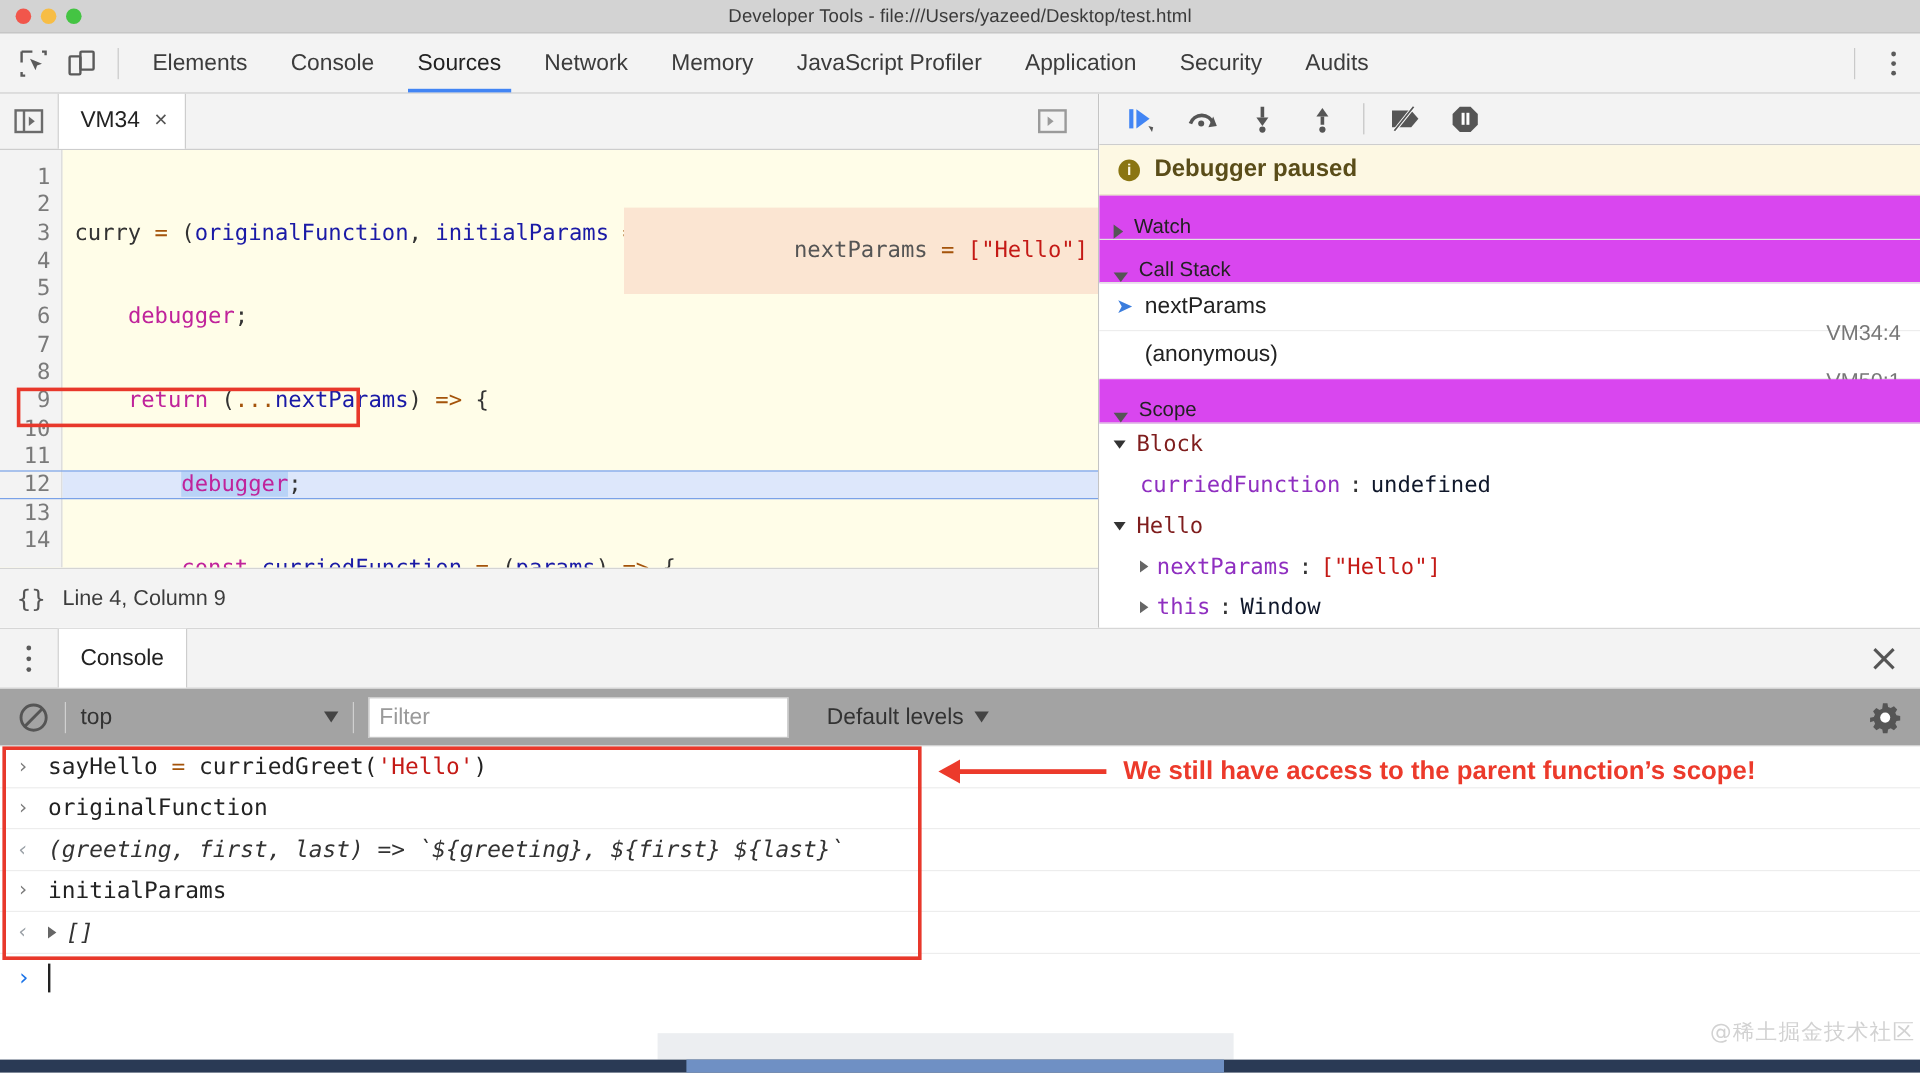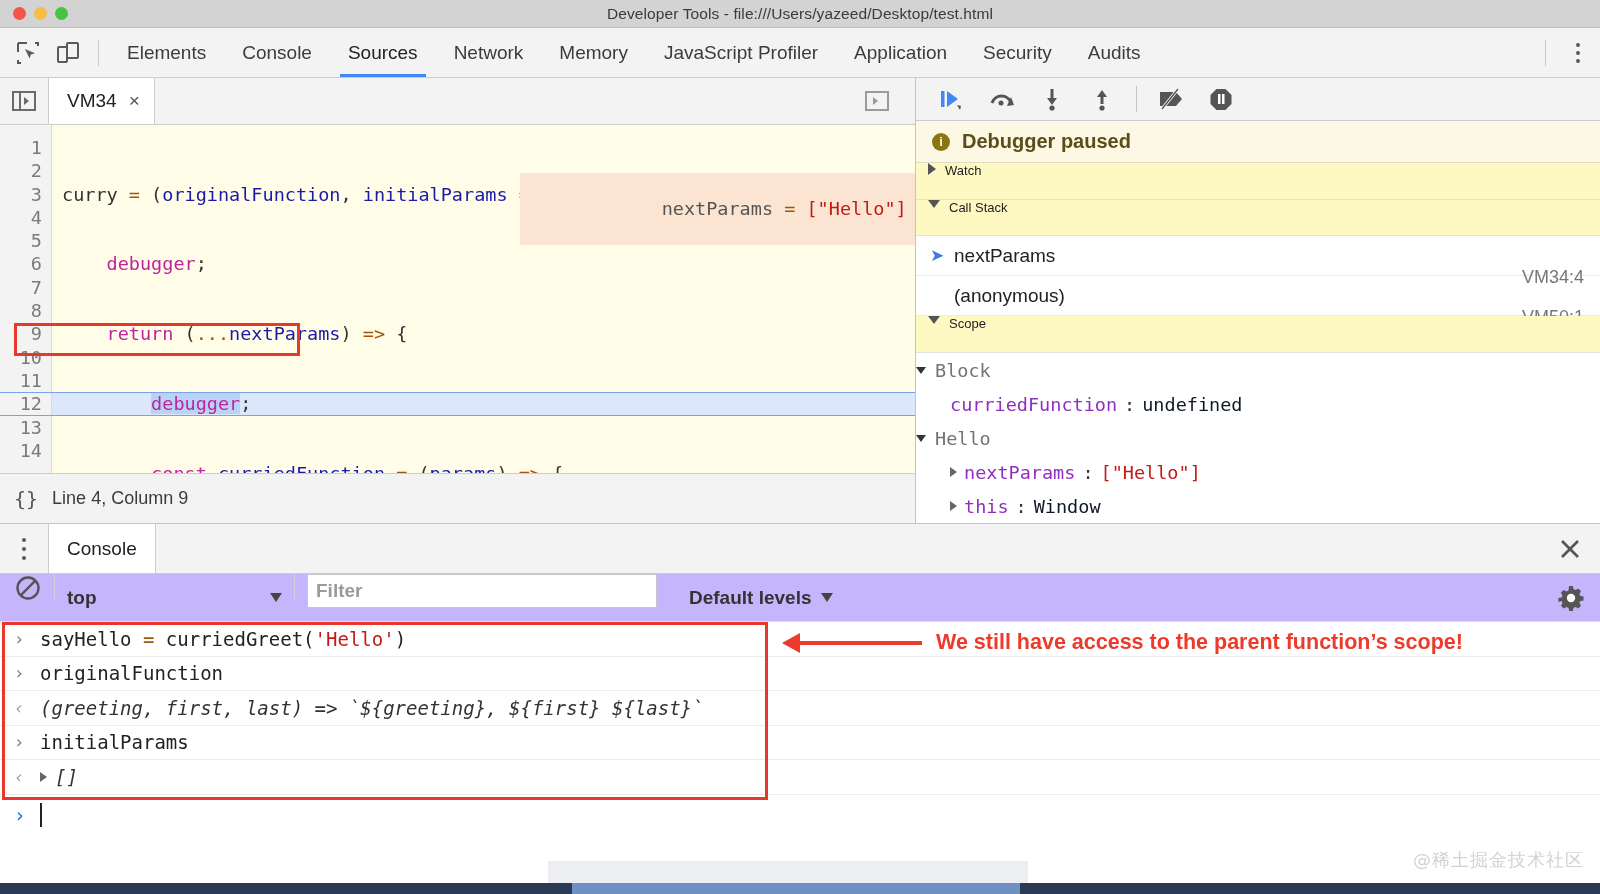--- a/index.html
+++ b/index.html
@@ -157,39 +157,39 @@
     height: 46px; background: #fdf8e3; border-bottom: 1px solid #e3dcc0;
     display: flex; align-items: center; gap: 12px; padding-left: 16px;
     font-size: 20px; font-weight: bold; color: #5a4d19;
   }
   .info-ico {
     width: 18px; height: 18px; border-radius: 50%; background: #8a7512;
     color: #fdf8e3; font-size: 13px; font-weight: bold;
     display: flex; align-items: center; justify-content: center;
   }
   .sec-header {
-    height: 40px; display: flex; align-items: flex-start; gap: 9px; padding-left: 12px;
-    font-size: 13px; color: #222; border-bottom: 1px solid #e2e2e2;
-    background: #fef9c3;
+    height: 40px; display: flex; align-items: flex-end; gap: 9px; padding-left: 12px;
+    font-size: 17px; color: #222; border-bottom: 1px solid #e2e2e2;
+    background: #d946ef;
   }
   .tri { width: 0; height: 0; }
   .tri.right { border-left: 8px solid #555; border-top: 6px solid transparent; border-bottom: 6px solid transparent; }
   .tri.down  { border-top: 8px solid #555; border-left: 6px solid transparent; border-right: 6px solid transparent; }
   .tri.sm.right { border-left: 7px solid #666; border-top: 5px solid transparent; border-bottom: 5px solid transparent; }
   .tri.sm.down  { border-top: 7px solid #333; border-left: 5px solid transparent; border-right: 5px solid transparent; }
 
   .cs-row {
     height: 40px; display: flex; align-items: center; padding: 0 16px 0 14px;
     font-size: 19px; color: #222; border-bottom: 1px solid #ededed;
   }
   .cs-arrow { width: 24px; color: #3b7ddd; font-size: 17px; }
   .cs-loc { margin-left: auto; color: #777; font-size: 18px; margin-top: 44px; }
 
   .scope-body { font-family: "DejaVu Sans Mono", monospace; font-size: 18.5px; }
-  .sc-group { height: 34px; display: flex; align-items: center; gap: 9px; padding-left: 0; color: #737373; }
+  .sc-group { height: 34px; display: flex; align-items: center; gap: 9px; padding-left: 0; color: #7f1d1d; margin-left: 12px; }
   .sc-item  { height: 34px; display: flex; align-items: center; gap: 7px; padding-left: 34px; }
   .sc-item.with-tri { padding-left: 34px; }
   .sc-name { color: #8f2fc0; }
   .sc-undef { color: #0f172a; }
   .sc-str { color: #c41a16; }
   .sc-punc { color: #333; }
 
   
   .drawer-tabs {
     height: 50px; background: #f3f3f3; border-bottom: 1px solid #cdcdcd;
@@ -200,22 +200,22 @@
     align-items: center; justify-content: center; gap: 5px;
   }
   .drawer-kebab i { width: 4px; height: 4px; border-radius: 50%; background: #5a5a5a; }
   .drawer-tab {
     background: #fff; border-left: 1px solid #cdcdcd; border-right: 1px solid #cdcdcd;
     padding: 0 18px; display: flex; align-items: center; font-size: 19px; color: #222;
   }
   .drawer-close { margin-left: auto; width: 60px; display: flex; align-items: center; justify-content: center; }
 
   .console-toolbar {
-    height: 48px; border-bottom: 1px solid #dcdcdc; background: #c4b5fd;
-    display: flex; gap: 0; padding: 0 14px; font-weight: bold;
+    height: 48px; border-bottom: 1px solid #dcdcdc; background: #a3a3a3;
+    display: flex; align-items: center; gap: 0; padding: 0 14px;
   }
   .ct-sep { width: 1px; height: 26px; background: #d0d0d0; margin: 0 12px; }
   .ctx-select {
     display: flex; align-items: center; width: 215px;
     font-size: 19px; color: #333;
   }
   .ctx-select .caret { margin-left: auto; }
   .caret { width: 0; height: 0; border-top: 9px solid #444; border-left: 6.5px solid transparent; border-right: 6.5px solid transparent; }
   .filter-input {
     width: 350px; height: 32px; border: 1px solid #c6c6c6; background: #fff;
@@ -258,21 +258,21 @@
     position: absolute; left: 0; top: 0; width: 0; height: 0;
     border-right: 18px solid #ec3a2b;
     border-top: 10px solid transparent; border-bottom: 10px solid transparent;
   }
   .anno-text {
     color: #ec3a2b; font-weight: bold; font-size: 21.5px;
     font-family: "Liberation Sans", sans-serif; white-space: nowrap;
   }
 
   .watermark {
-    position: absolute; right: 16px; bottom: 22px;
+    position: absolute; right: 4px; bottom: 22px;
     color: #d2d2d2; font-size: 18px; letter-spacing: 1px;
     font-family: "DejaVu Sans", sans-serif;
   }
 
   .bottom-bar { position: absolute; left: 0; bottom: 0; width: 1600px; height: 11px; background: #2a3a55; }
   .bottom-bar .thumb { position: absolute; left: 572px; top: 0; width: 448px; height: 11px; background: #6f90c4; }
   .page-shadow {
     position: absolute; left: 548px; bottom: 11px; width: 480px; height: 22px;
     background: #eceef1;
   }

